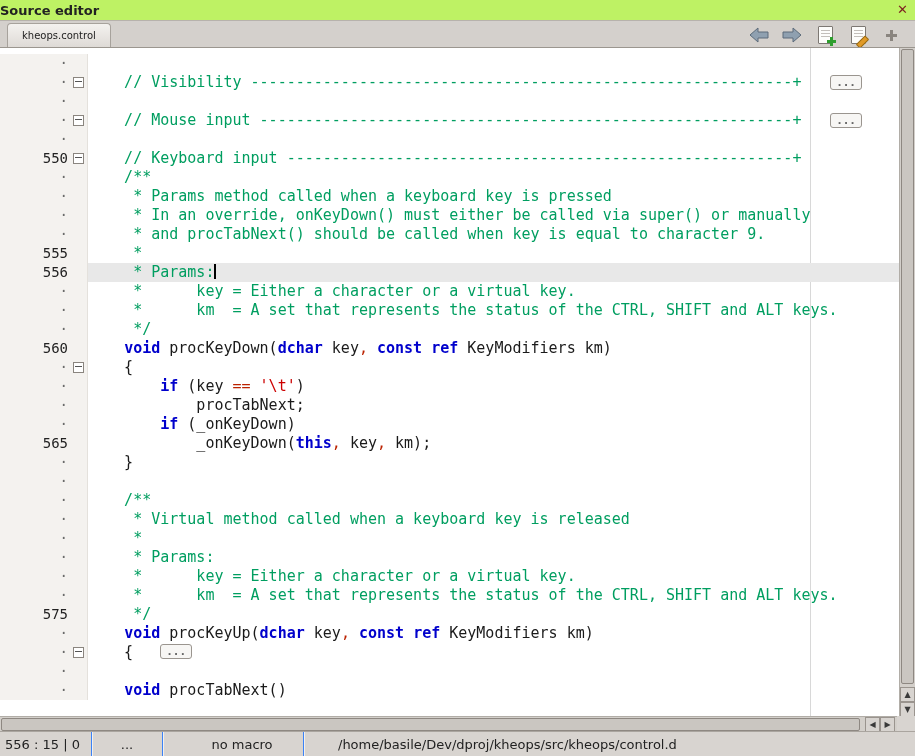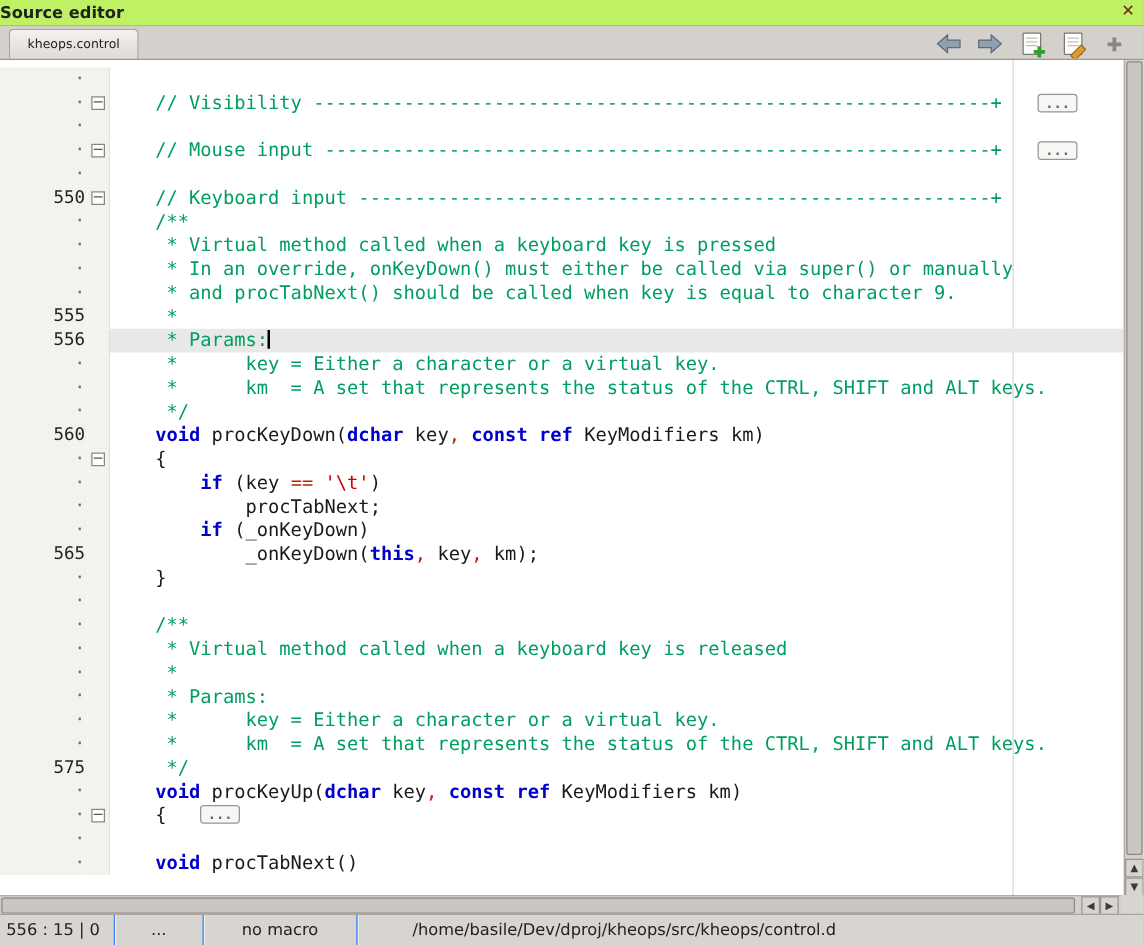--- a/index.html
+++ b/index.html
@@ -74,22 +74,22 @@
         display:flex;align-items:center;justify-content:center;font-size:8px;color:#3a3a3a;}
   .vsteppers .step{width:100%;height:15px;}
   .corner{position:absolute;top:716px;right:0;width:18px;height:16px;background:#d8d4d0;}
 
   
   .statusbar{position:absolute;left:0;right:0;bottom:0;height:24px;background:#d8d4d0;
              border-top:1px solid #aaa59f;display:flex;align-items:stretch;font-size:13px;color:#222;}
   .cell{display:flex;align-items:center;border-right:1px solid #3b82f6;box-shadow:1px 0 0 #f2f0ed;}
   .cell.c1{width:92px;padding-left:5px;box-sizing:border-box;}
   .cell.c2{width:70px;justify-content:center;}
-  .cell.c3{width:122px;justify-content:center;}
-  .cell.c4{flex:1;padding-left:44px;border-right:none;box-shadow:none;text-align:center;}
+  .cell.c3{width:122px;justify-content:center;margin-left:18px;}
+  .cell.c4{flex:1;padding-left:34px;border-right:none;box-shadow:none;text-align:center;}
 </style>
 </head>
 <body>
 
 <div class="window">
 
   <div class="titlebar">
     <span class="title">Source editor</span>
     <span class="close">✕</span>
   </div>
@@ -135,21 +135,21 @@
     <div class="code-wrap">
       <div class="margin-line"></div>
       <div id="lines">
           <div class="line"><span class="gnum">·</span><span class="gfold"></span><span class="code"></span></div>
           <div class="line"><span class="gnum">·</span><span class="gfold"><span class="fold-box"></span></span><span class="code"><span class="t-com">    // Visibility ------------------------------------------------------------+</span></span><span class="right-box">...</span></div>
           <div class="line"><span class="gnum">·</span><span class="gfold"></span><span class="code"></span></div>
           <div class="line"><span class="gnum">·</span><span class="gfold"><span class="fold-box"></span></span><span class="code"><span class="t-com">    // Mouse input -----------------------------------------------------------+</span></span><span class="right-box">...</span></div>
           <div class="line"><span class="gnum">·</span><span class="gfold"></span><span class="code"></span></div>
           <div class="line"><span class="gnum num">550</span><span class="gfold"><span class="fold-box"></span></span><span class="code"><span class="t-com">    // Keyboard input --------------------------------------------------------+</span></span></div>
           <div class="line"><span class="gnum">·</span><span class="gfold"></span><span class="code"><span class="t-com">    /**</span></span></div>
-          <div class="line"><span class="gnum">·</span><span class="gfold"></span><span class="code"><span class="t-com">     * Virtual method called when a keyboard key is pressed</span></span></div>
+          <div class="line"><span class="gnum">·</span><span class="gfold"></span><span class="code"><span class="t-com">     * Params method called when a keyboard key is pressed</span></span></div>
           <div class="line"><span class="gnum">·</span><span class="gfold"></span><span class="code"><span class="t-com">     * In an override, onKeyDown() must either be called via super() or manually</span></span></div>
           <div class="line"><span class="gnum">·</span><span class="gfold"></span><span class="code"><span class="t-com">     * and procTabNext() should be called when key is equal to character 9.</span></span></div>
           <div class="line"><span class="gnum num">555</span><span class="gfold"></span><span class="code"><span class="t-com">     *</span></span></div>
           <div class="line current"><span class="gnum num">556</span><span class="gfold"></span><span class="code"><span class="t-com">     * Params:</span><span class="caret"></span></span></div>
           <div class="line"><span class="gnum">·</span><span class="gfold"></span><span class="code"><span class="t-com">     *      key = Either a character or a virtual key.</span></span></div>
           <div class="line"><span class="gnum">·</span><span class="gfold"></span><span class="code"><span class="t-com">     *      km  = A set that represents the status of the CTRL, SHIFT and ALT keys.</span></span></div>
           <div class="line"><span class="gnum">·</span><span class="gfold"></span><span class="code"><span class="t-com">     */</span></span></div>
           <div class="line"><span class="gnum num">560</span><span class="gfold"></span><span class="code"><span class="t-pln">    </span><span class="t-kw">void</span><span class="t-pln"> procKeyDown(</span><span class="t-kw">dchar</span><span class="t-pln"> key</span><span class="t-sym">,</span><span class="t-pln"> </span><span class="t-kw">const</span><span class="t-pln"> </span><span class="t-kw">ref</span><span class="t-pln"> KeyModifiers km)</span></span></div>
           <div class="line"><span class="gnum">·</span><span class="gfold"><span class="fold-box"></span></span><span class="code"><span class="t-pln">    {</span></span></div>
           <div class="line"><span class="gnum">·</span><span class="gfold"></span><span class="code"><span class="t-pln">        </span><span class="t-kw">if</span><span class="t-pln"> (key </span><span class="t-sym">==</span><span class="t-pln"> </span><span class="t-str">'\t'</span><span class="t-pln">)</span></span></div>

